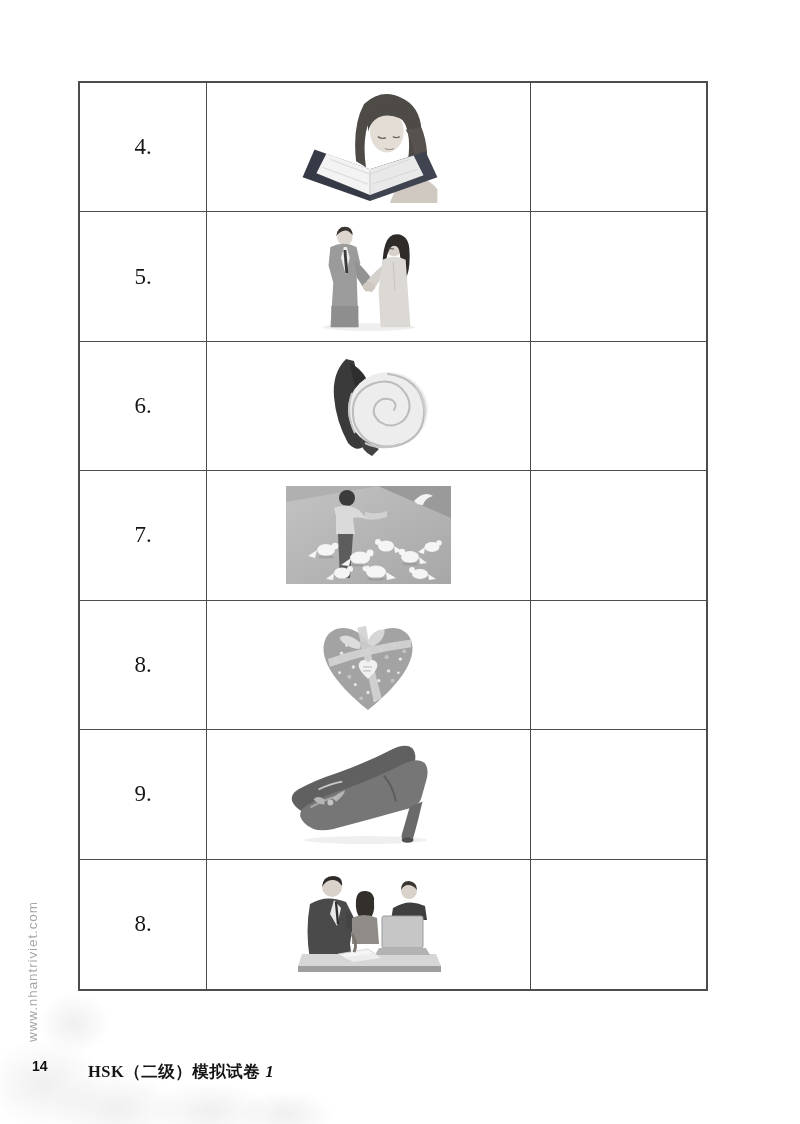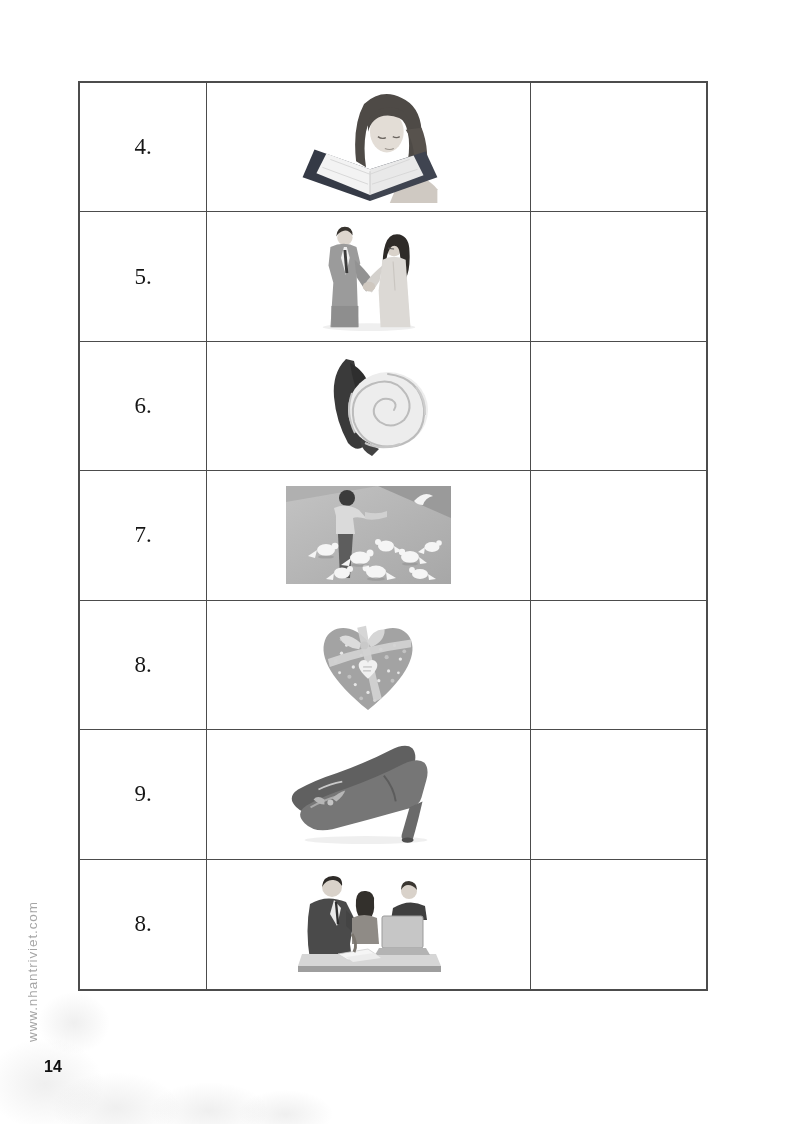--- a/index.html
+++ b/index.html
@@ -57,21 +57,21 @@
   .num-cell {
     font-family: "Liberation Serif", serif;
     font-size: 23px; color: #161616;
   }
   .pic-cell svg { display: block; }
 
   
   .footer-pagenum {
     position: absolute; left: 32px; top: 1058px;
     font-family: "Liberation Sans", sans-serif;
-    font-weight: 700; font-size: 16px; color: #101010; margin-left: 12px;
+    font-weight: 700; font-size: 14px; color: #101010;
   }
   .footer-title {
     position: absolute; left: 88px; top: 1061px;
     font-family: "Liberation Serif", serif;
     font-weight: 700; font-size: 16.5px; color: #151515;
     letter-spacing: 0.5px;
   }
   .footer-title .vol {
     font-style: italic; margin-left: 5px; font-size: 17px;
   }
@@ -289,14 +289,17 @@
           <polygon points="50,83 78,79 85,84 57,88" fill="#ececec"></polygon>
           <path d="M56,60 Q62,70 58,78" stroke="#7b766f" stroke-width="3" fill="none"></path>
         </svg>
       </div>
       <div class="cell last-col"></div>
     </div>
 
   </div>
 
   <div class="footer-pagenum">14</div>
+  <div class="footer-title">
+    <span>HSK（二级）模拟试卷</span><span class="vol">1</span>
+  </div>
 
 </div>
 
 </body></html>

